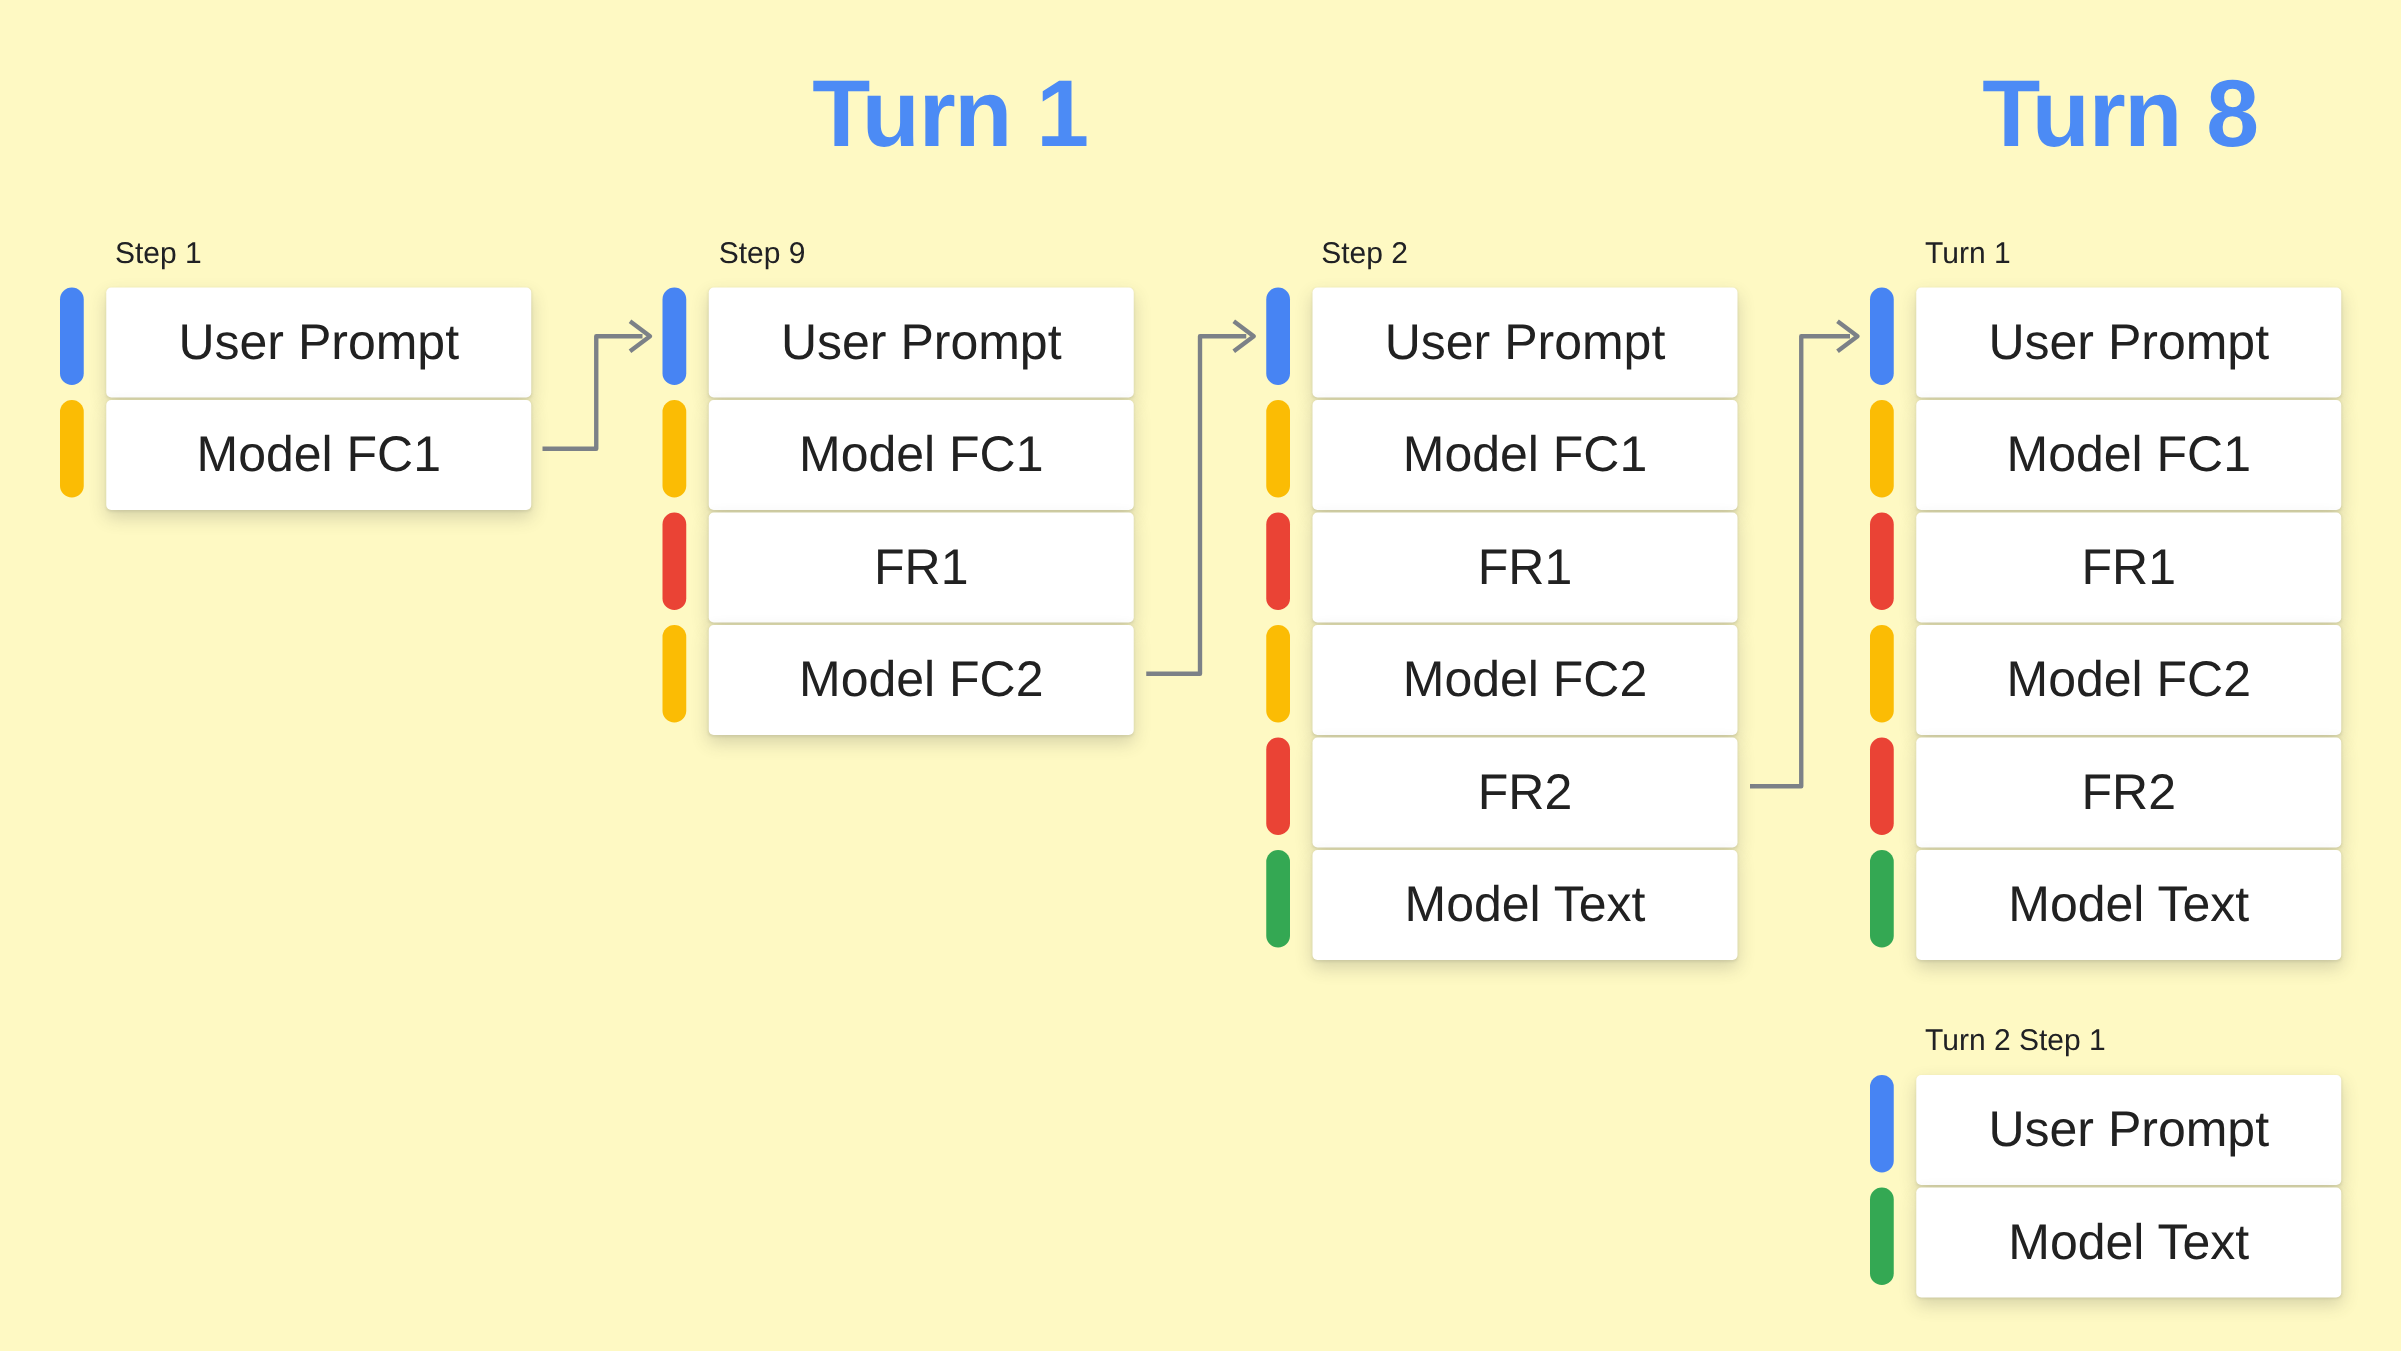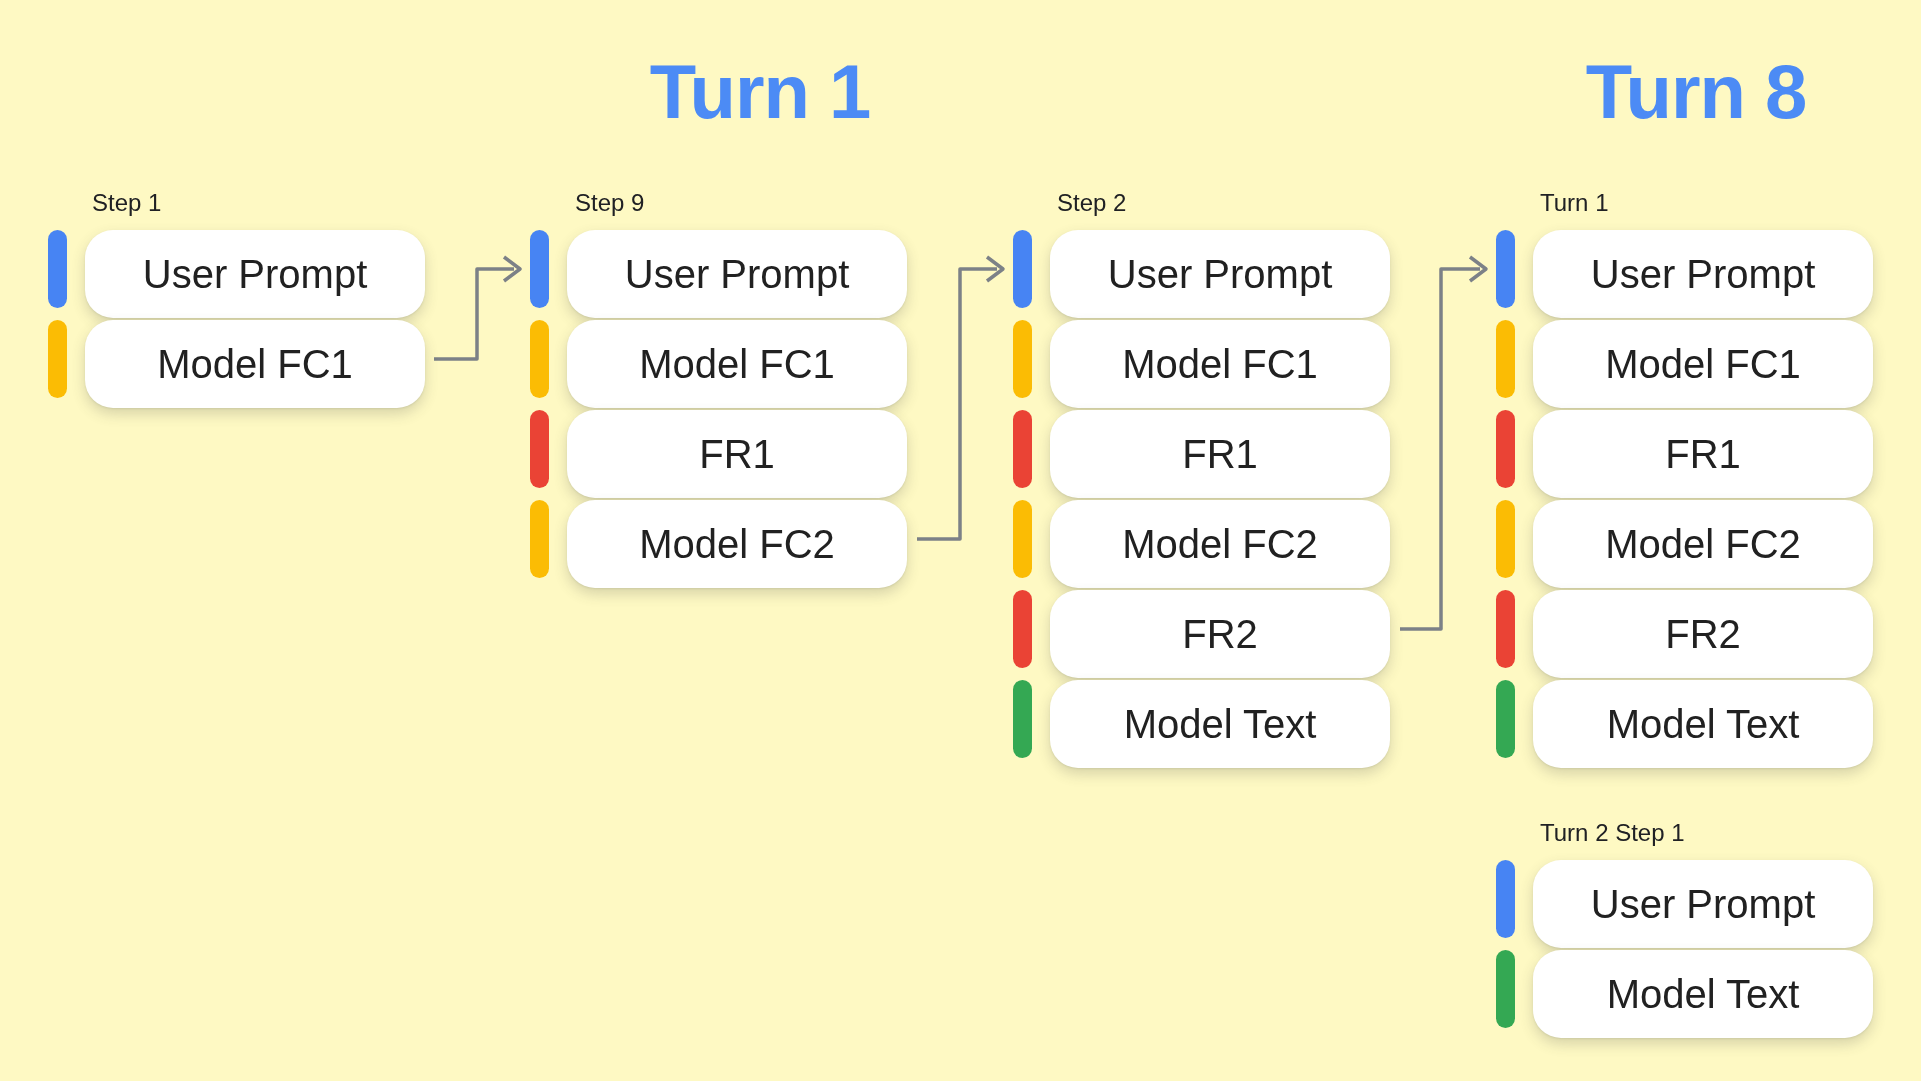--- a/index.html
+++ b/index.html
@@ -48,21 +48,21 @@
     width: 19px;
     height: 78px;
     border-radius: 10px;
     flex: none;
   }
   .box {
     margin-left: 18px;
     width: 340px;
     height: 88px;
     background: #FFFFFF;
-    border-radius: 28px;
+    border-radius: 4px;
     box-shadow: 0 6px 14px rgba(60, 64, 67, 0.20), 0 1px 2px rgba(60, 64, 67, 0.10);
     display: flex;
     align-items: center;
     justify-content: center;
     font-size: 40px;
     color: #212121;
     white-space: nowrap;
   }
   .c-blue   { background: #4784F3; }
   .c-yellow { background: #FBBC04; }

